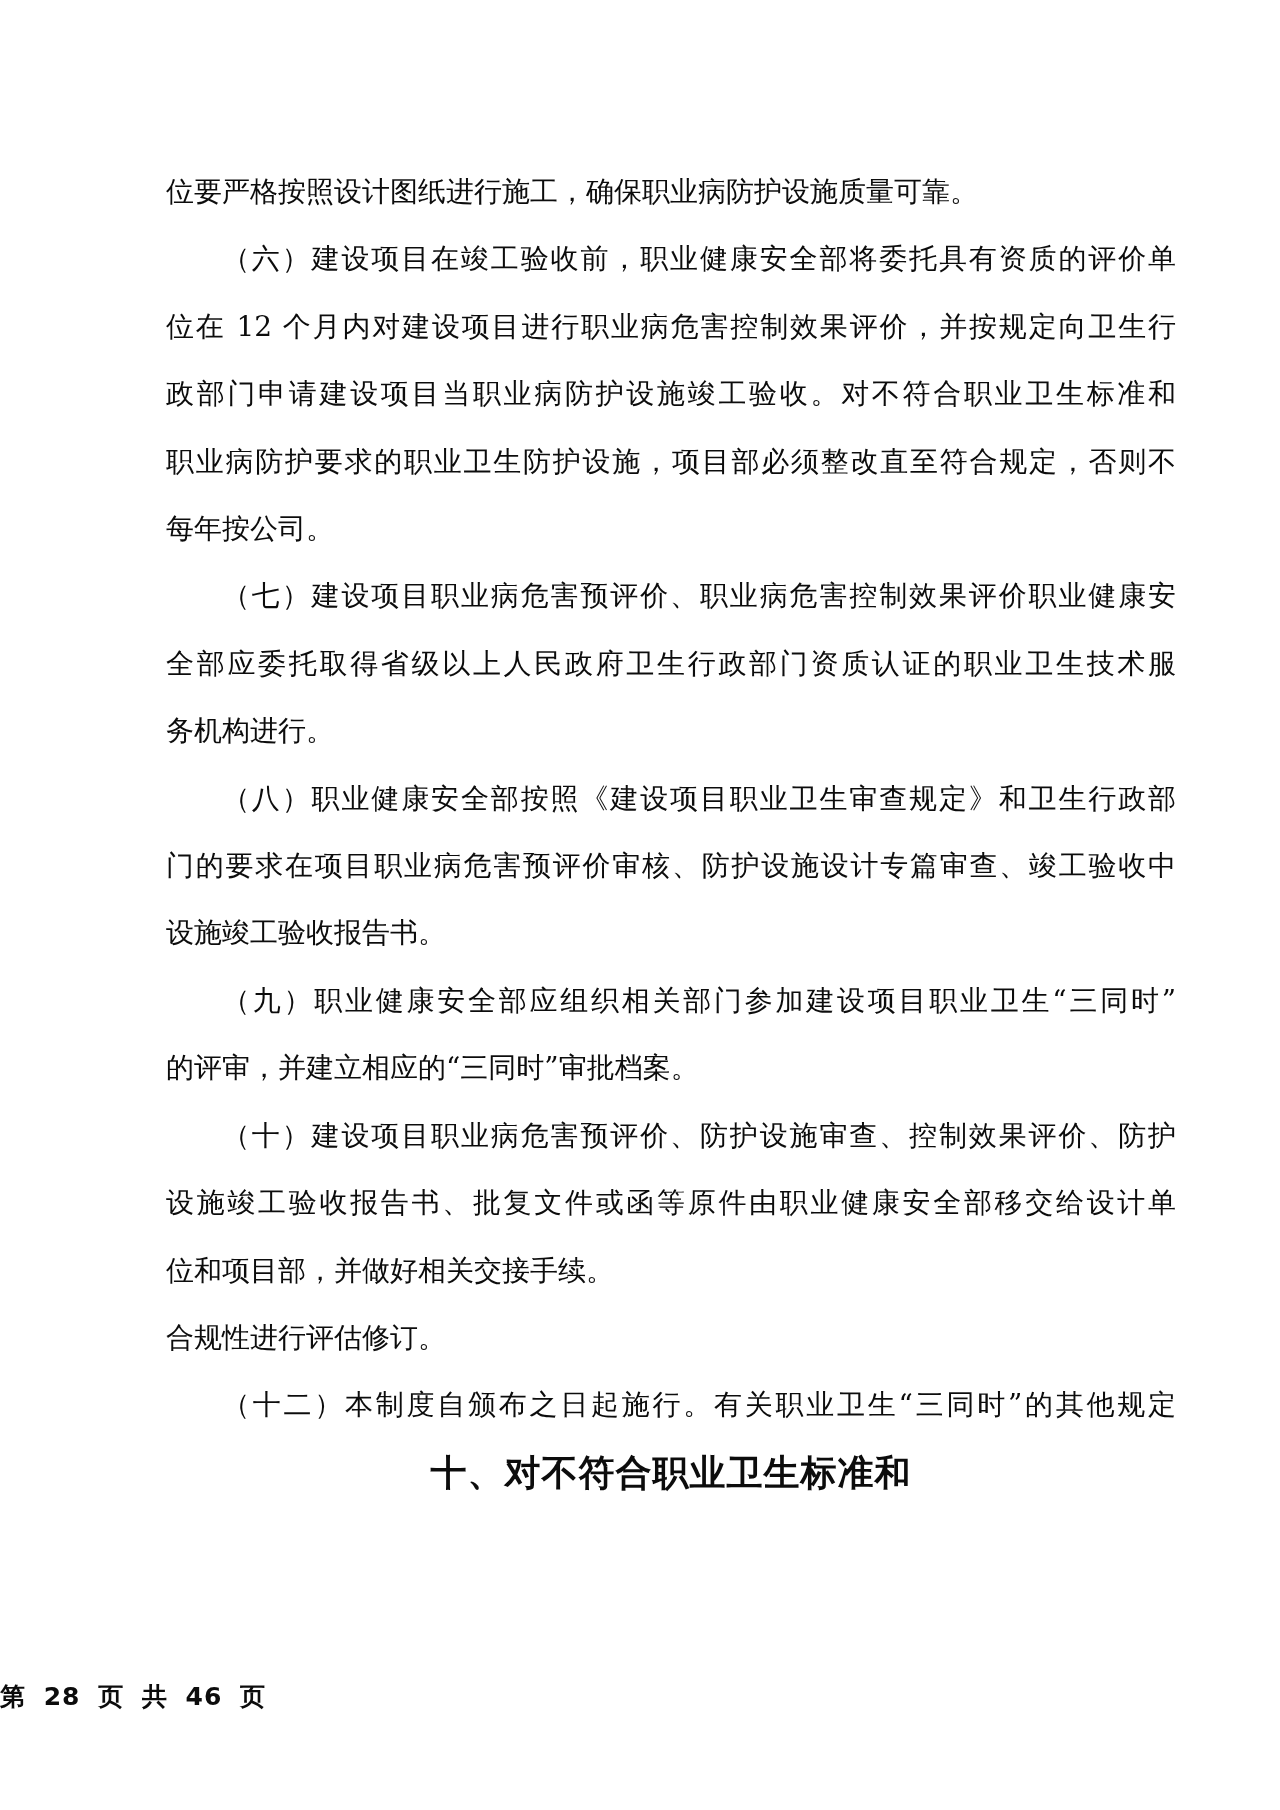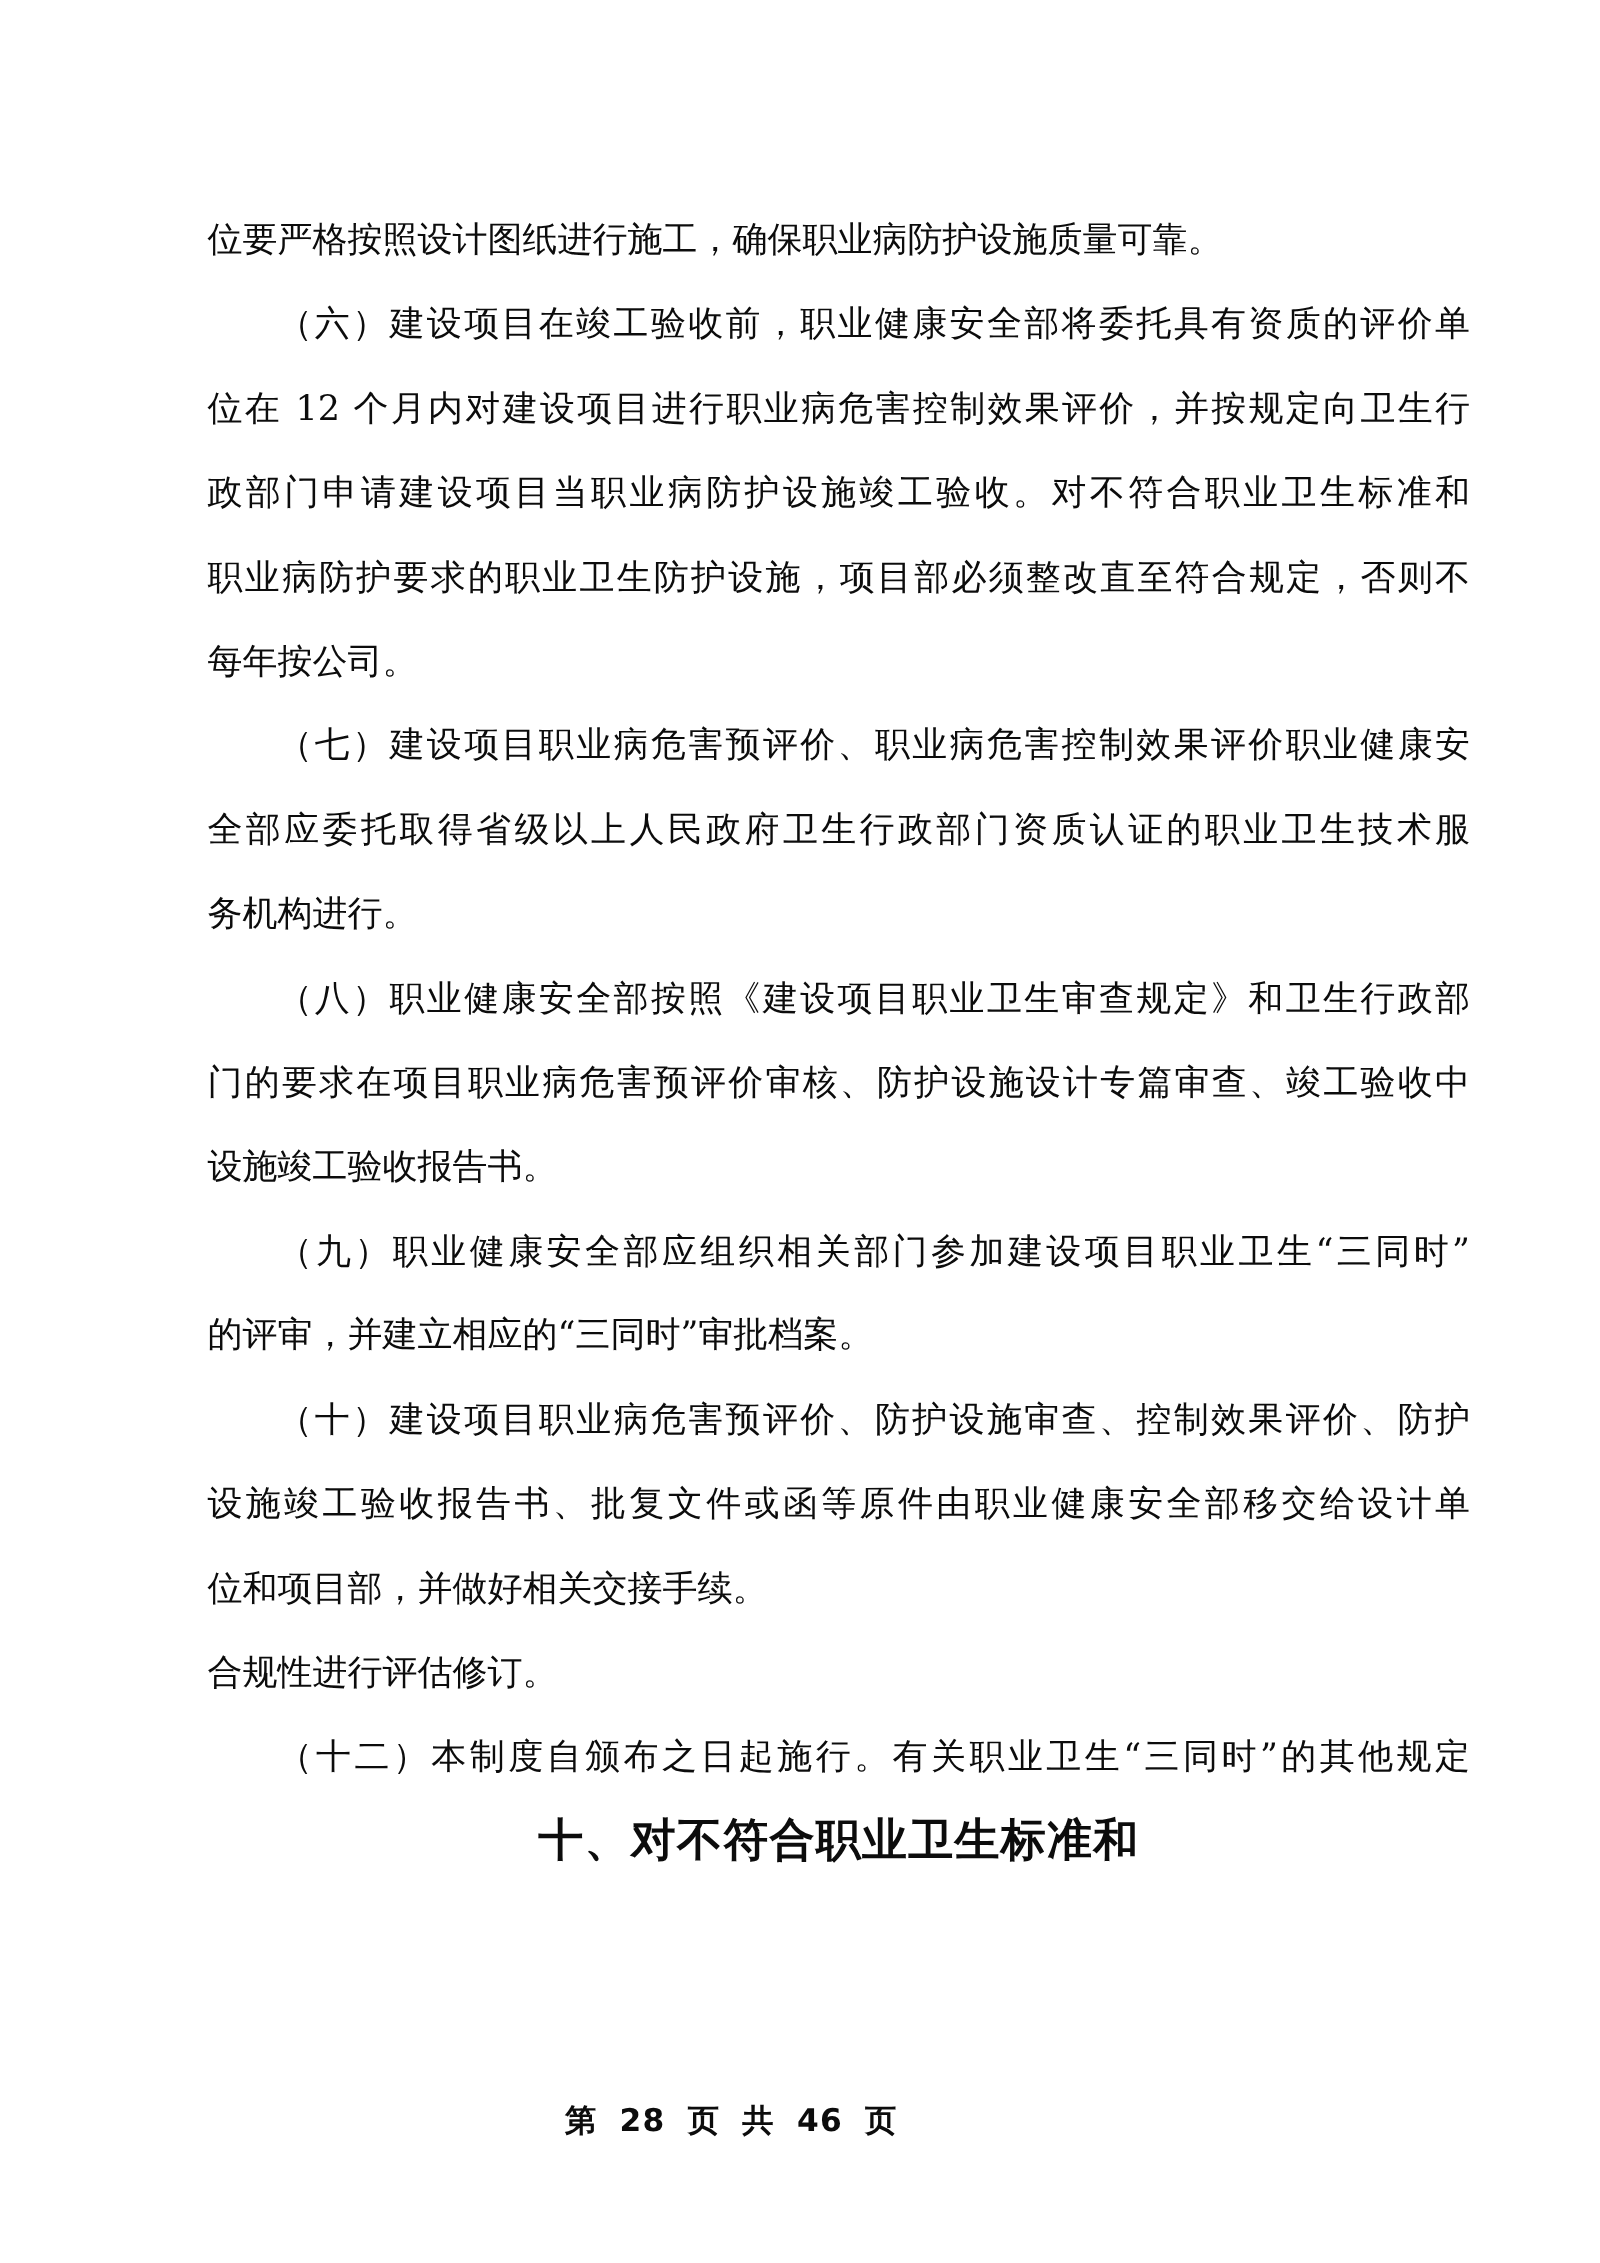--- a/index.html
+++ b/index.html
@@ -41,21 +41,21 @@
     font-size: 36px;
     line-height: 67.4px;
     text-align: center;
     letter-spacing: 1px;
   }
   .page-footer {
     position: absolute;
     top: 1680px;
     left: 0;
     width: 1170px;
-    text-align: center;
+    text-align: left;
     font-family: "DejaVu Sans", sans-serif;
     font-weight: bold;
     font-size: 25px;
     letter-spacing: 1px;
     word-spacing: 8px;
     color: #0c0c0c;
   }
 </style>
 </head>
 <body>

